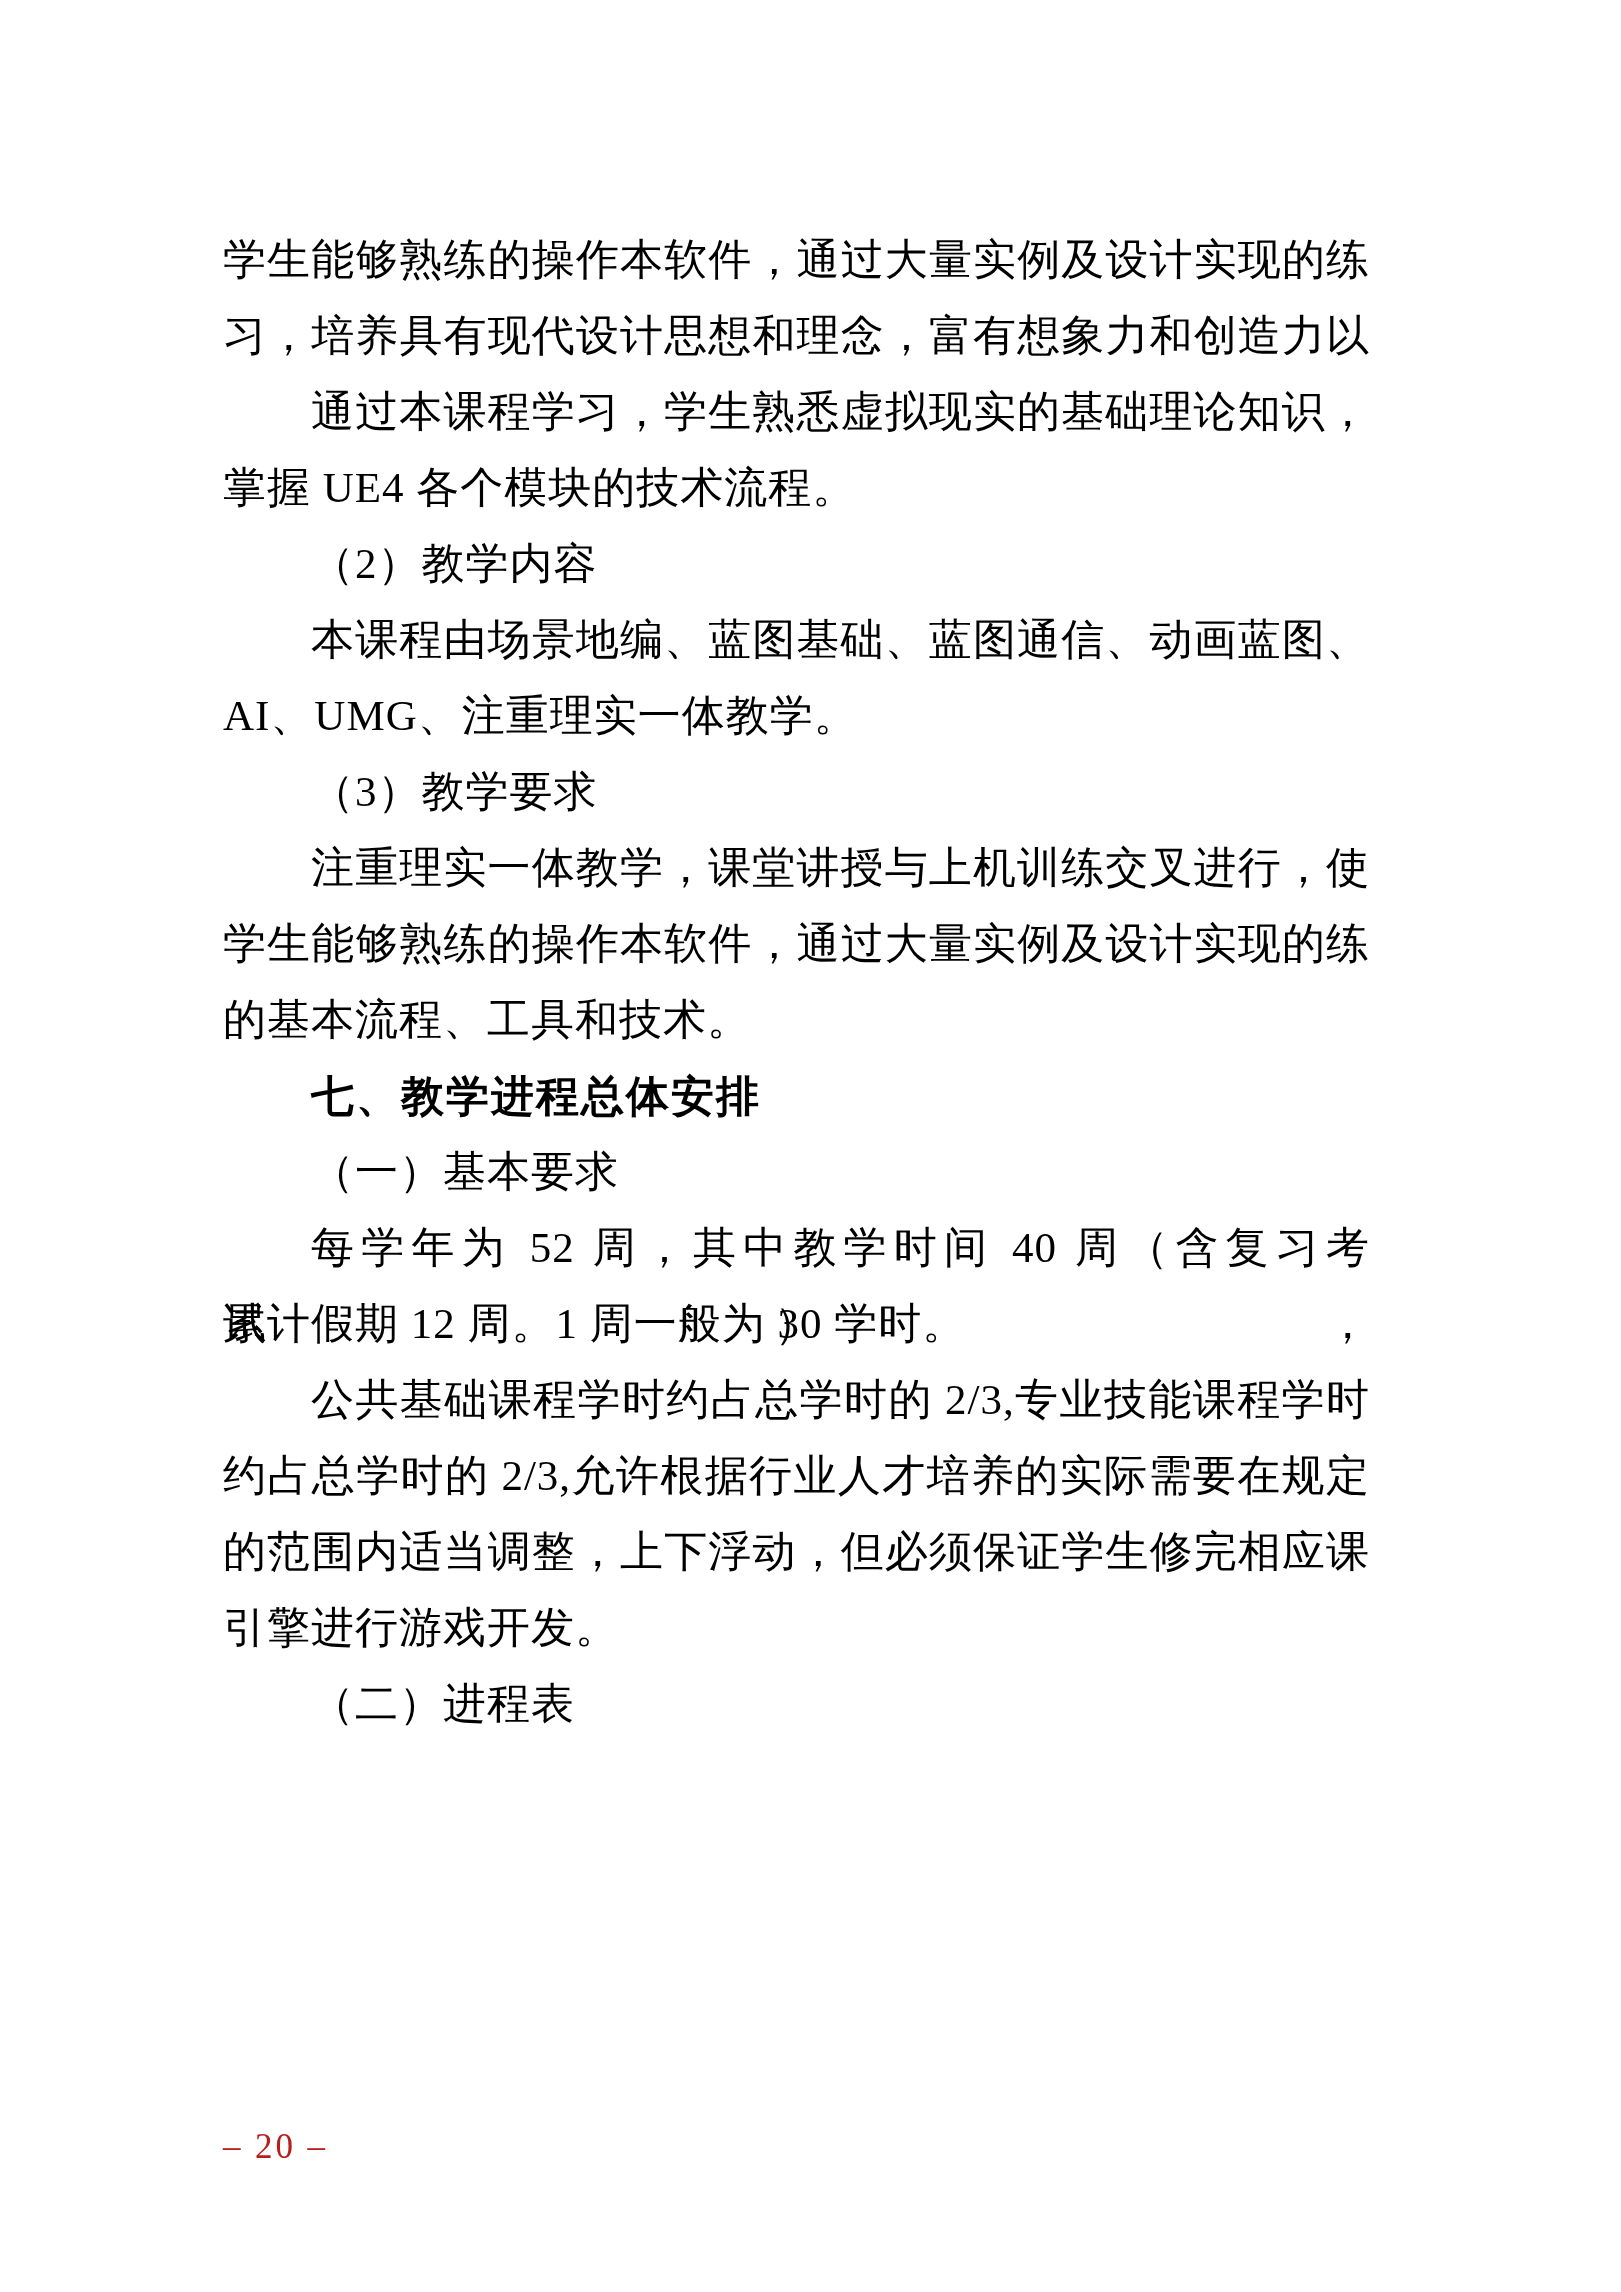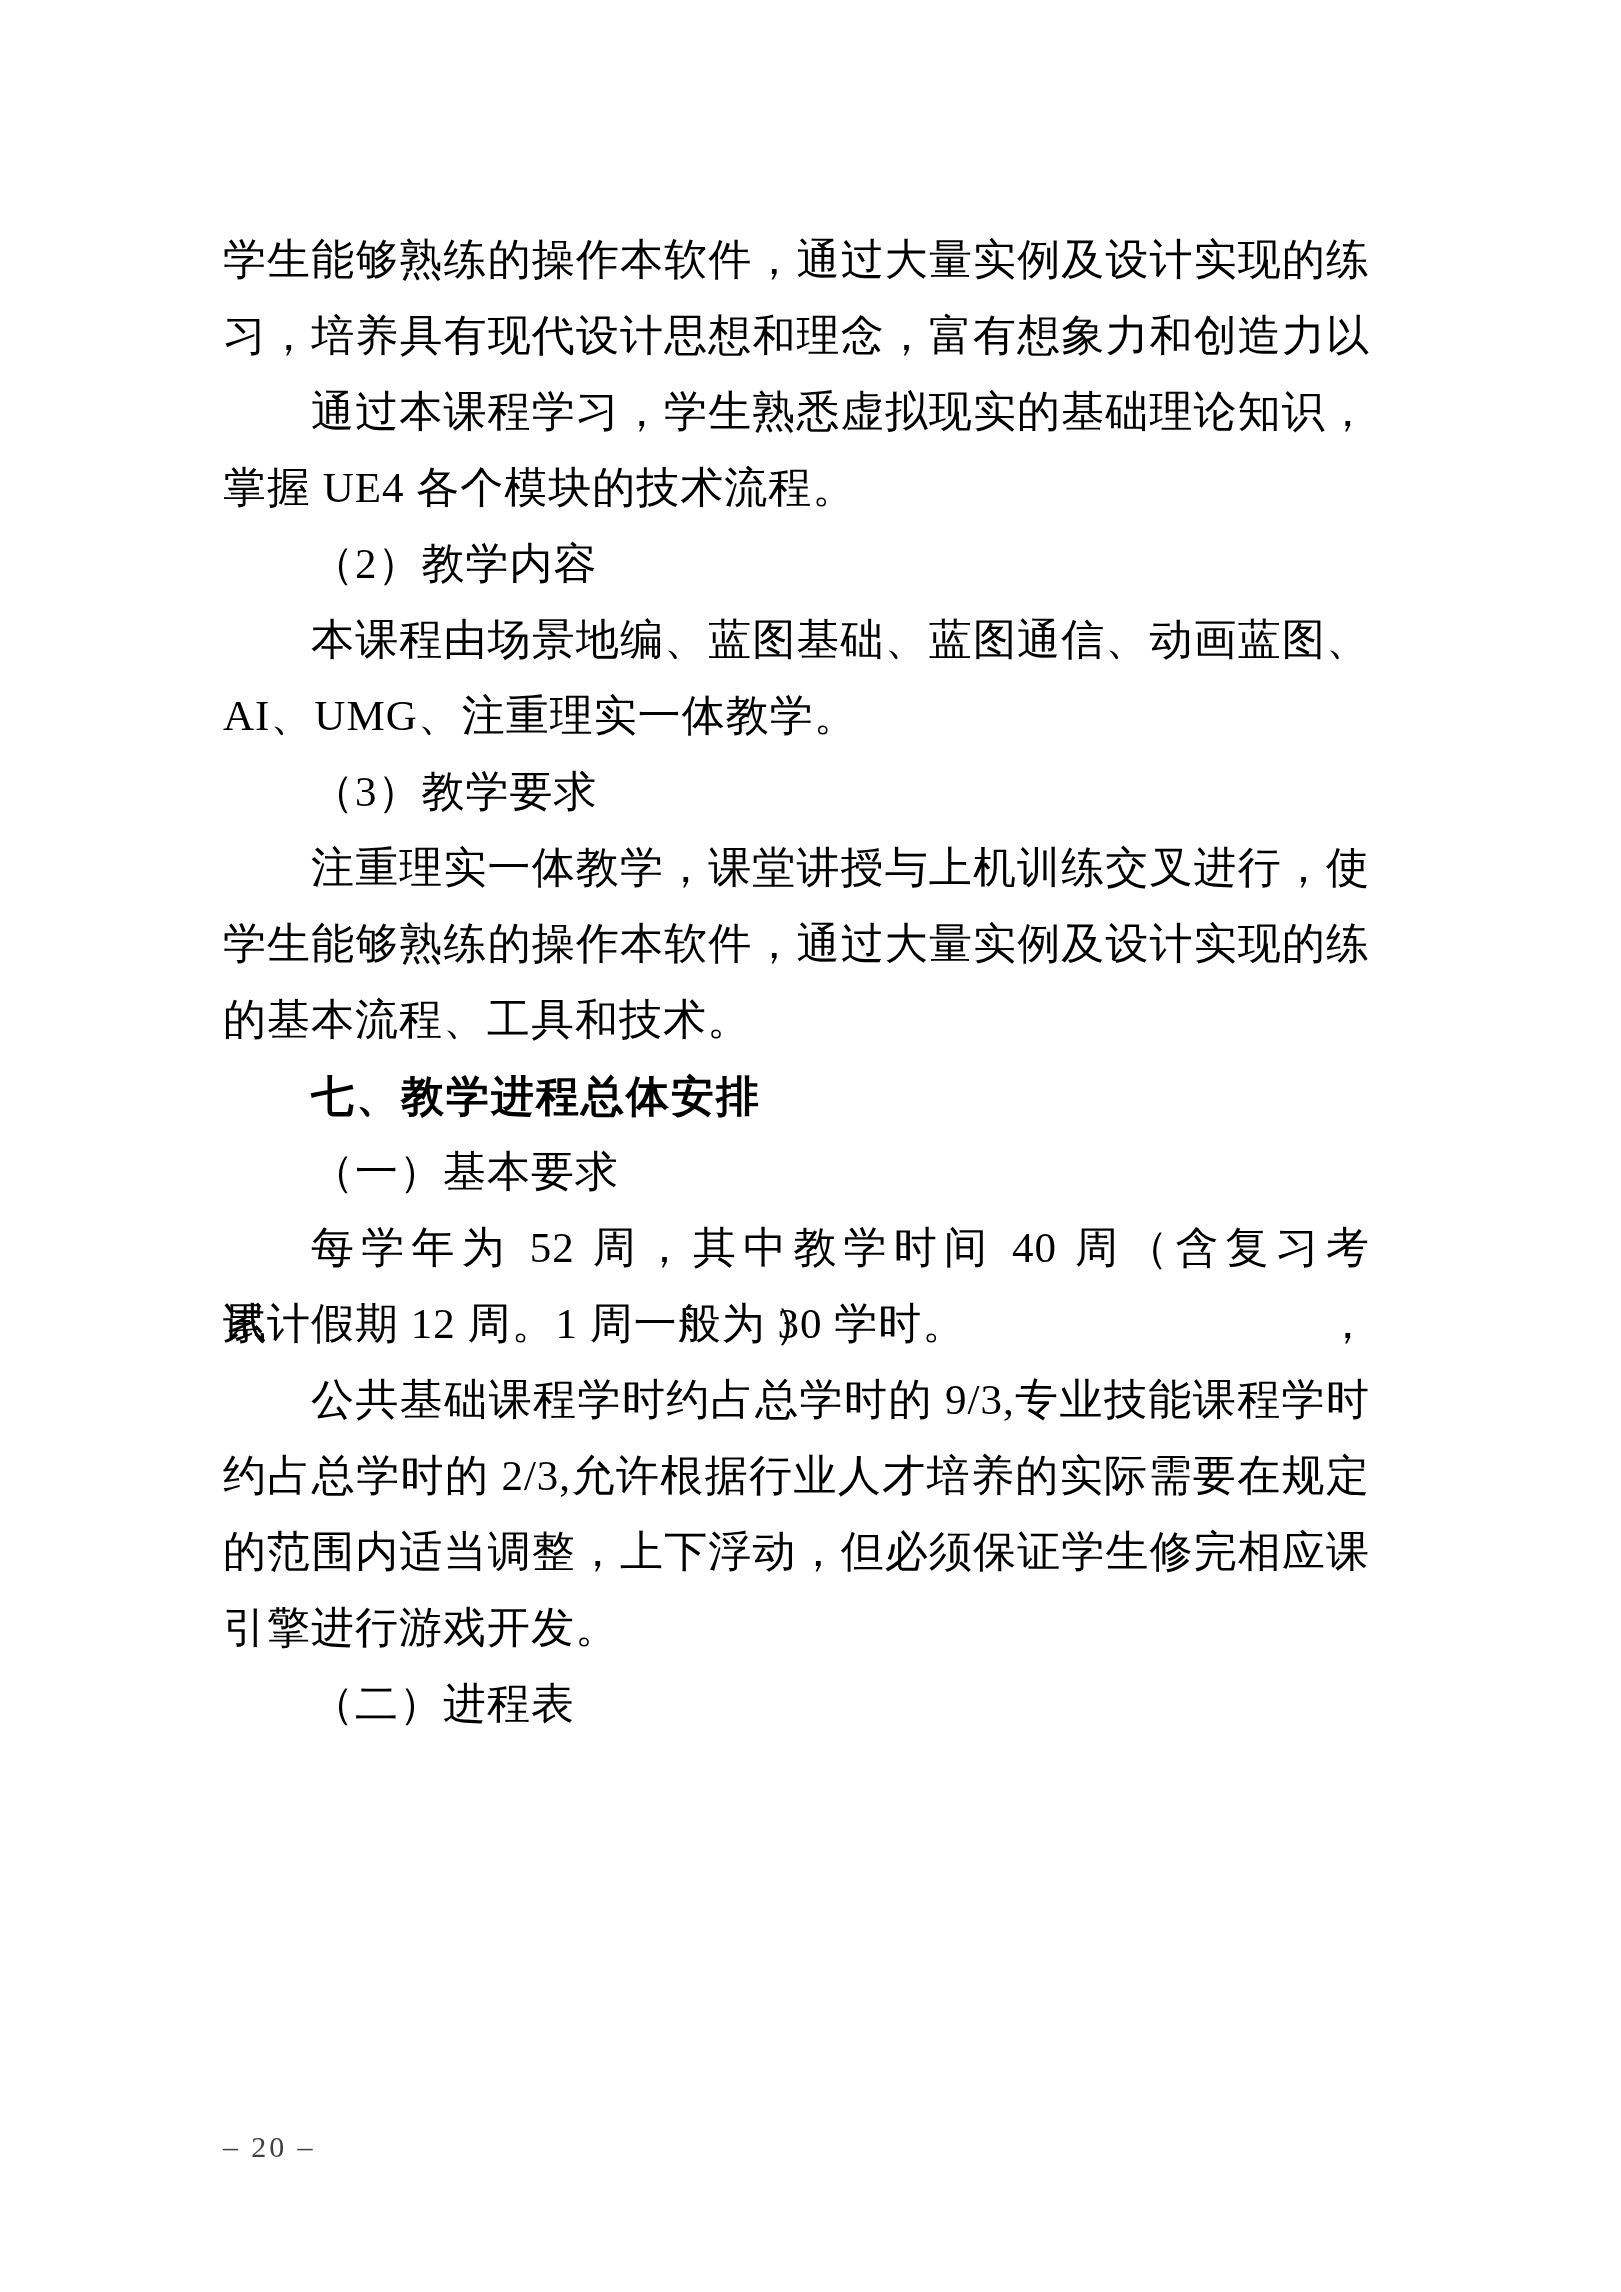--- a/index.html
+++ b/index.html
@@ -44,24 +44,24 @@
   .hd {
     font-weight: 700;
     font-family: "Liberation Sans", "DejaVu Sans", sans-serif;
     letter-spacing: 2px;
   }
   .page-number {
     position: absolute;
     left: 223px;
     top: 2125px;
     font-family: "Liberation Serif", "DejaVu Serif", serif;
-    font-size: 30px;
+    font-size: 35px;
     line-height: 43px;
     letter-spacing: 2.9px;
-    color: #404040;
+    color: #b91c1c;
   }
 </style>
 </head>
 <body>
 
 <div class="page">
   <div class="text-block">
     <div class="line j">学生能够熟练的操作本软件，通过大量实例及设计实现的练</div>
     <div class="line j">习，培养具有现代设计思想和理念，富有想象力和创造力以</div>
     <div class="line ind j">通过本课程学习，学生熟悉虚拟现实的基础理论知识，</div>
@@ -70,21 +70,21 @@
     <div class="line ind j">本课程由场景地编、蓝图基础、蓝图通信、动画蓝图、</div>
     <div class="line">AI、UMG、注重理实一体教学。</div>
     <div class="line ind">（3）教学要求</div>
     <div class="line ind j">注重理实一体教学，课堂讲授与上机训练交叉进行，使</div>
     <div class="line j">学生能够熟练的操作本软件，通过大量实例及设计实现的练</div>
     <div class="line">的基本流程、工具和技术。</div>
     <div class="line ind hd">七、教学进程总体安排</div>
     <div class="line ind">（一）基本要求</div>
     <div class="line ind j">每学年为 52 周，其中教学时间 40 周（含复习考试），</div>
     <div class="line">累计假期 12 周。1 周一般为 30 学时。</div>
-    <div class="line ind j">公共基础课程学时约占总学时的 9/3,专业技能课程学时</div>
+    <div class="line ind j">公共基础课程学时约占总学时的 2/3,专业技能课程学时</div>
     <div class="line j">约占总学时的 2/3,允许根据行业人才培养的实际需要在规定</div>
     <div class="line j">的范围内适当调整，上下浮动，但必须保证学生修完相应课</div>
     <div class="line">引擎进行游戏开发。</div>
     <div class="line ind">（二）进程表</div>
   </div>
   <div class="page-number">– 20 –</div>
 </div>
 
 
 </body></html>

